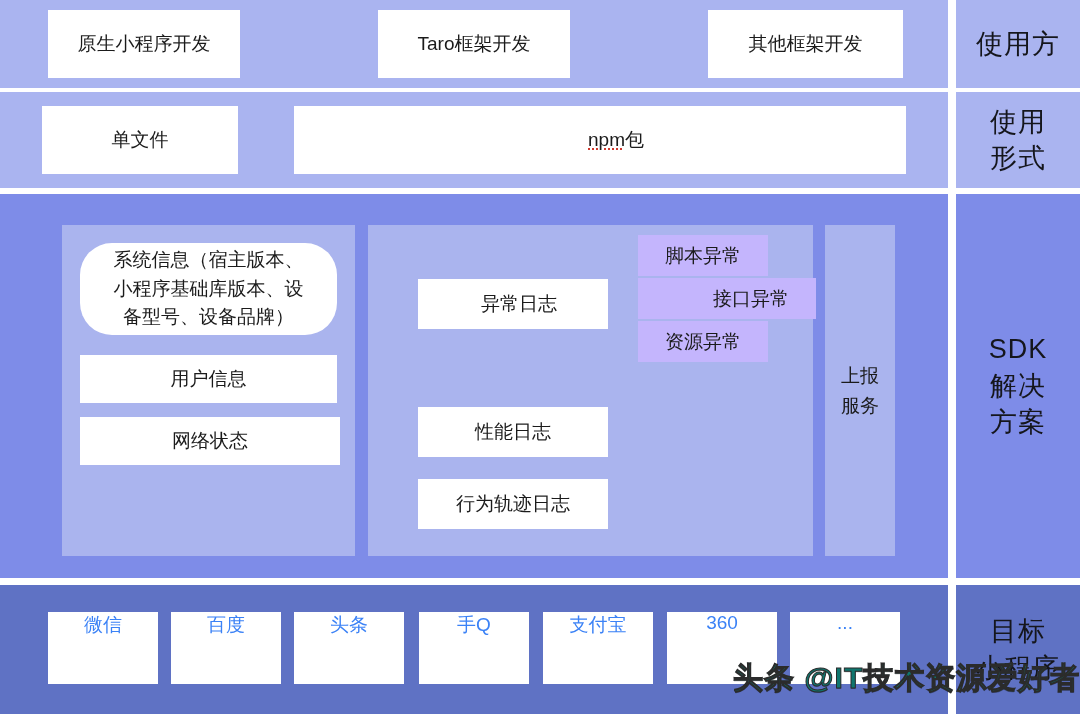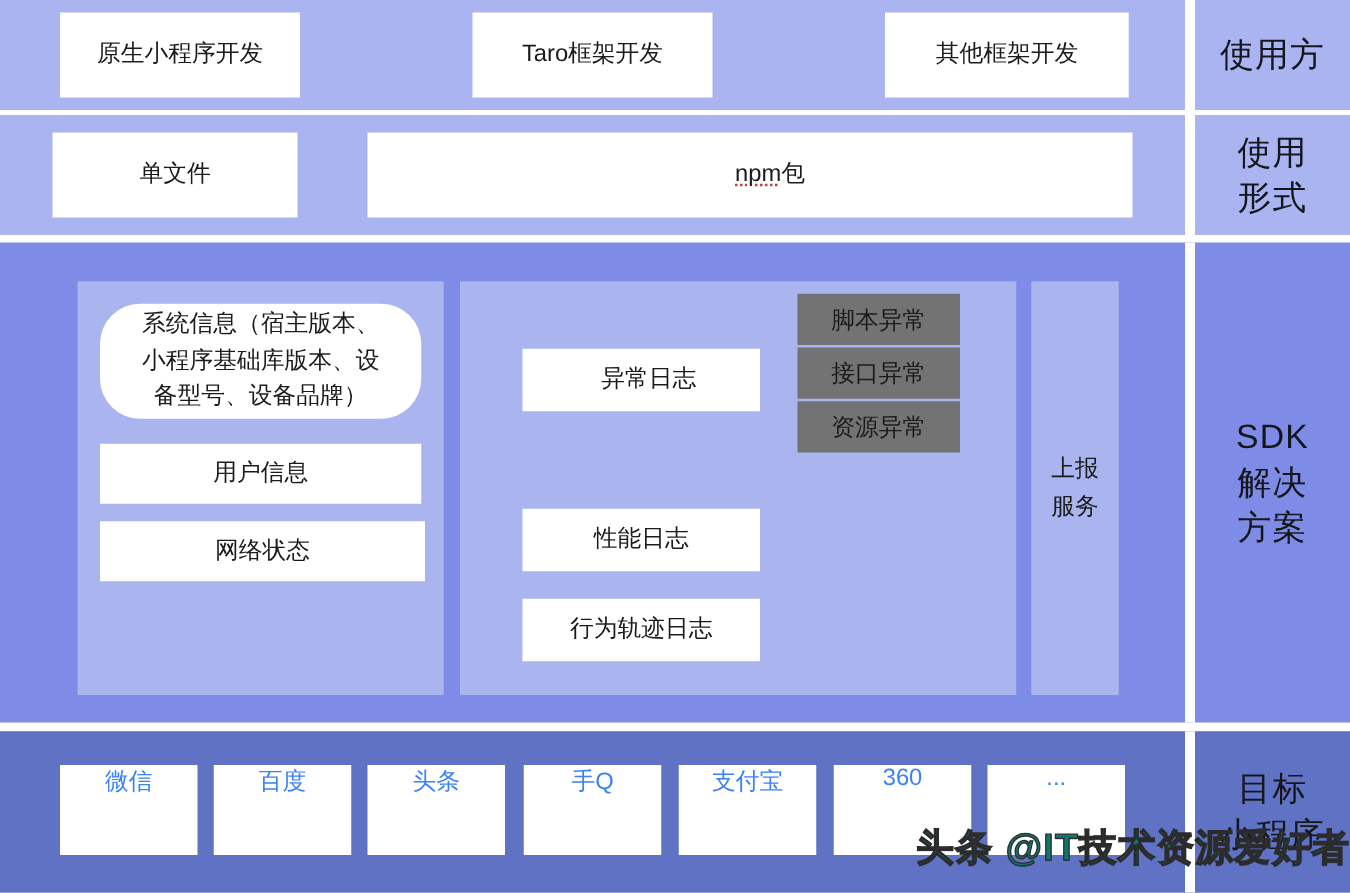--- a/index.html
+++ b/index.html
@@ -80,24 +80,24 @@
   #card-errlog{left:50px;top:54px;width:190px;height:50px;padding-left:12px;}
   #card-perflog{left:50px;top:182px;width:190px;height:50px;}
   #card-tracelog{left:50px;top:254px;width:190px;height:50px;text-align:right;}
 
   
   .exc{left:270px;width:130px;height:41px;}
   #card-exc-script{top:0px;}
   #card-exc-api{top:43px;}
   #card-exc-res{top:86px;}
   #exc-stack{position:absolute;left:0;top:0;width:445px;height:331px;}
-  #exc-stack .exc{position:absolute;background:#737373;display:flex;
+  #exc-stack .exc{position:absolute;background:#c4b5fd;display:flex;
     align-items:center;justify-content:center;font-size:19px;color:#1b1b1b;}
   #exc-stack #card-exc-script{top:10px;}
-  #exc-stack #card-exc-api{top:53px;}
+  #exc-stack #card-exc-api{top:53px;padding-left:48px;}
   #exc-stack #card-exc-res{top:96px;}
 
   
   .plat{
     position:absolute;top:27px;width:110px;height:72px;background:#ffffff;
     display:flex;align-items:flex-start;justify-content:center;
     font-size:19px;color:#3b82f6;box-sizing:border-box;
   }
 
   

